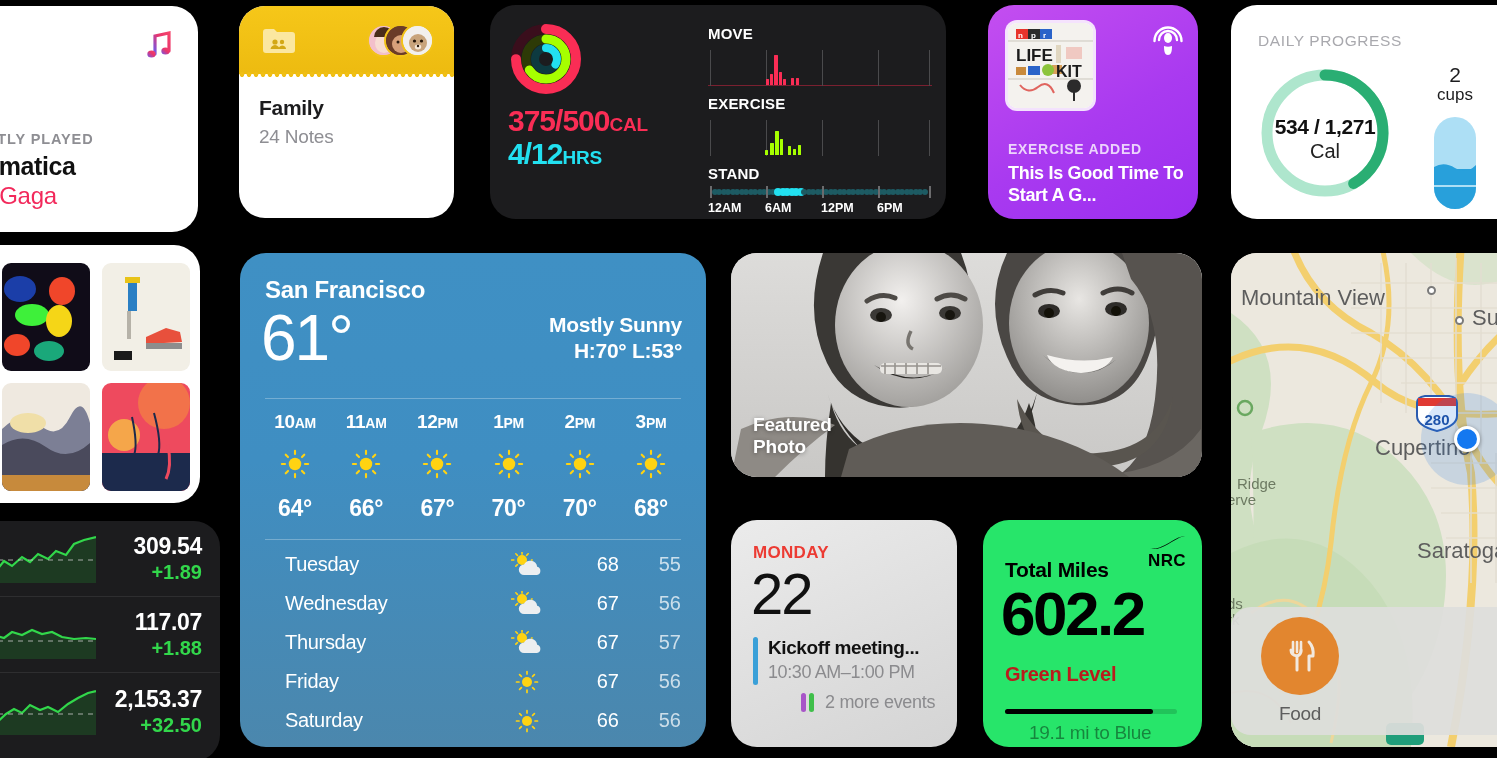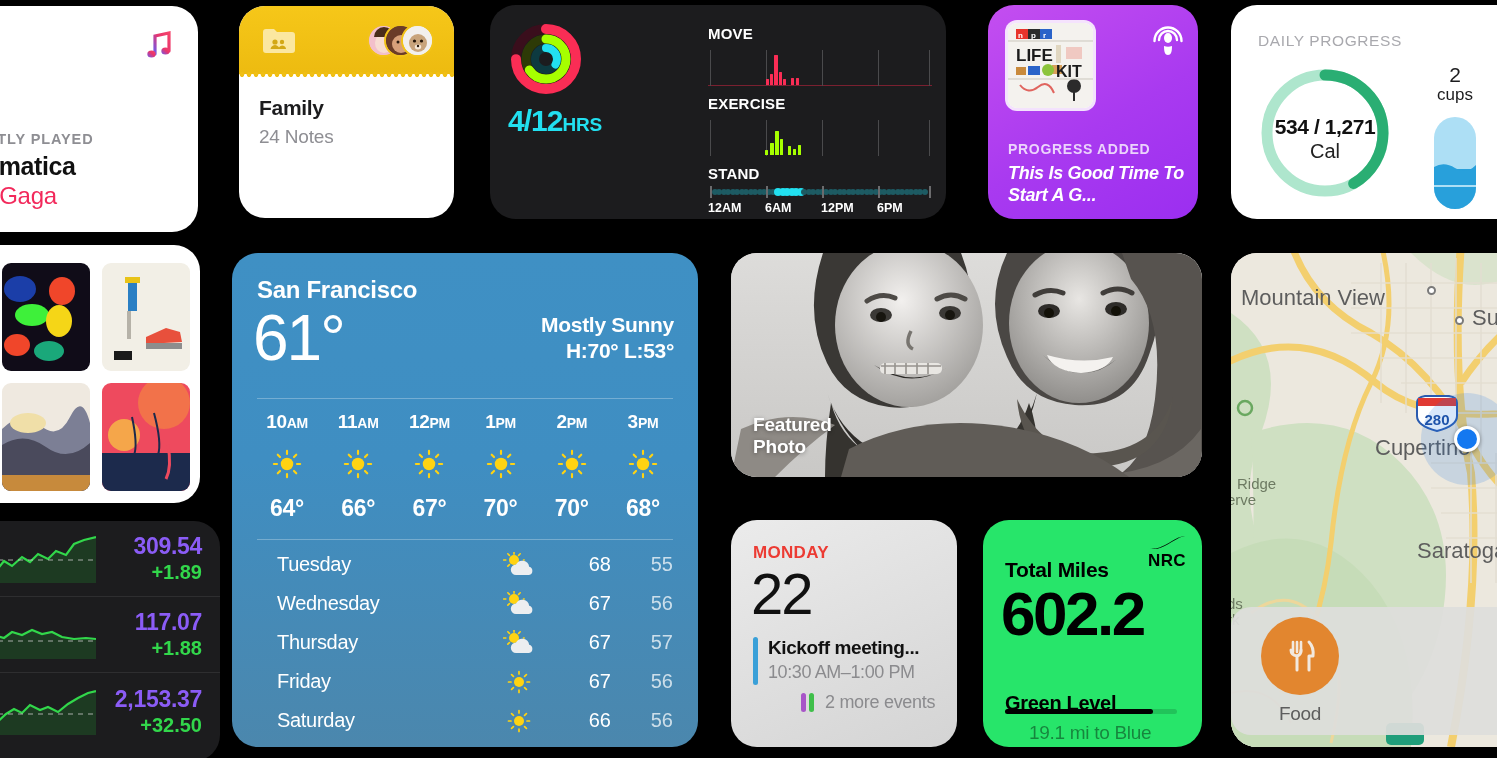--- a/index.html
+++ b/index.html
@@ -26,21 +26,21 @@
     grid-template-columns: 88px 88px; grid-template-rows: 108px 108px; gap: 12px; }
   .album { width: 88px; height: 108px; border-radius: 9px; overflow: hidden; position: relative; }
 
   
   #w-stocks { left: -110px; top: 521px; width: 330px; height: 240px; background: #1c1c1e; }
   .stock-row { position: relative; height: 76px; display: flex; align-items: center;
     justify-content: flex-end; padding-right: 18px; border-bottom: 1px solid #2e2e30; }
   .stock-row:last-child { border-bottom: none; }
   .stock-spark { position: absolute; left: 88px; top: 14px; width: 118px; height: 48px; }
   .stock-vals { text-align: right; }
-  .stock-price { color: #8b5cf6; font-size: 23px; font-weight: 700; letter-spacing: -.3px; }
+  .stock-price { color: #ffffff; font-size: 23px; font-weight: 700; letter-spacing: -.3px; }
   .stock-chg { color: #32d74b; font-size: 20px; font-weight: 600; margin-top: 1px; }
 
   
   #w-notes { left: 239px; top: 6px; width: 215px; height: 212px; background: #fff; }
   .notes-head { position: relative; height: 68px; background: #f5c518;
     background: linear-gradient(#f6c719,#edbb10); }
   .notes-folder { position: absolute; left: 24px; top: 22px; width: 32px; height: 25px; }
   .notes-avatars { position: absolute; right: 20px; top: 18px; display: flex; }
   .av { width: 33px; height: 33px; border-radius: 50%; border: 2.5px solid #f2c31a; margin-left: -16px;
         background: #d8a; overflow: hidden; position: relative; }
@@ -76,40 +76,40 @@
   
   #w-podcast { left: 988px; top: 5px; width: 210px; height: 214px;
     background: linear-gradient(150deg,#c44ef0,#a93af0 55%,#9b2ef0); }
   .pod-art { position: absolute; left: 20px; top: 18px; width: 85px; height: 85px;
     border-radius: 9px; background: #fff; box-shadow: 0 0 0 3px rgba(255,255,255,.85);
     overflow: hidden; }
   .pod-glyph { position: absolute; right: 14px; top: 20px; width: 32px; height: 32px; }
   .pod-label { position: absolute; left: 20px; top: 136px; color: rgba(255,255,255,.78);
     font-size: 14px; font-weight: 700; letter-spacing: .7px; }
   .pod-title { position: absolute; left: 20px; top: 158px; color: #fff; font-size: 18px;
-    font-weight: 700; line-height: 1.22; letter-spacing: -.3px; width: 180px; font-style: italic;}
+    font-weight: 700; line-height: 1.22; letter-spacing: -.3px; width: 180px;}
 
   
   #w-health { left: 1231px; top: 5px; width: 330px; height: 214px; background: #fff; }
   .hp-label { position: absolute; left: 27px; top: 27px; color: #a9a9ae; font-size: 15.5px;
     font-weight: 500; letter-spacing: .6px; }
   .hp-ring { position: absolute; left: 24px; top: 58px; width: 140px; height: 140px; }
   .hp-ring-txt { position: absolute; left: 24px; top: 110px; width: 140px; text-align: center; }
   .hp-cal { font-size: 21px; font-weight: 700; color: #111; letter-spacing: -.4px;}
   .hp-calunit { font-size: 20px; color: #222; margin-top: 1px; }
   .hp-water { position: absolute; left: 190px; top: 58px; }
   .hp-cups { font-size: 21px; color: #1c1c1e; text-align: center; width: 68px; }
   .hp-cups-u { font-size: 17px; color: #1c1c1e; text-align: center; width: 68px; margin-top: -2px;}
   .glass { position: relative; margin: 12px auto 0; width: 42px; height: 92px;
     border-radius: 21px; background: #addff5; overflow: hidden; }
   .glass-fill { position: absolute; left: 0; right: 0; bottom: 0; height: 40px; background: #28a0db; }
   .glass-line { position: absolute; left: 0; right: 0; height: 2px; background: #addff5; }
 
   
-  #w-weather { left: 232px; top: 253px; width: 466px; height: 494px;
+  #w-weather { left: 240px; top: 253px; width: 466px; height: 494px;
     background: linear-gradient(180deg,#3f90c4 0%,#3f8ec2 42%,#4b87ad 100%); }
   .wx-city { position: absolute; left: 25px; top: 23px; color: #fff; font-size: 24px; font-weight: 600;
     letter-spacing: -.3px; }
   .wx-temp { position: absolute; left: 21px; top: 48px; color: #fff; font-size: 64px; font-weight: 300;
     letter-spacing: -2px; }
   .wx-cond { position: absolute; right: 24px; top: 60px; color: #fff; text-align: right; }
   .wx-cond-main { font-size: 21px; font-weight: 600; letter-spacing: -.3px;}
   .wx-cond-hl { font-size: 21px; font-weight: 600; margin-top: 2px; letter-spacing: -.3px;}
   .wx-div { position: absolute; left: 25px; right: 25px; top: 145px; height: 1px;
     background: rgba(255,255,255,.28); }
@@ -151,22 +151,22 @@
 
   
   #w-nike { left: 983px; top: 520px; width: 219px; height: 227px; background: #27e56a; }
   .nk-nike { position: absolute; right: 16px; top: 16px; text-align: center; }
   .nk-swoosh { width: 38px; height: 14px; display: block; }
   .nk-nrc { font-size: 17px; font-weight: 700; color: #000; letter-spacing: .4px; margin-top: 1px;}
   .nk-total { position: absolute; left: 22px; top: 38px; font-size: 21px; font-weight: 700;
     color: #000; letter-spacing: -.3px; }
   .nk-miles { position: absolute; left: 18px; top: 58px; font-size: 62px; font-weight: 800;
     color: #000; letter-spacing: -2.5px; }
-  .nk-level { position: absolute; left: 22px; top: 172px; font-size: 20px; font-weight: 700;
-    color: #000000; letter-spacing: -.3px; }
+  .nk-level { position: absolute; left: 22px; top: 143px; font-size: 20px; font-weight: 700;
+    color: #b91c1c; letter-spacing: -.3px; }
   .nk-track { position: absolute; left: 22px; top: 189px; width: 172px; height: 5px;
     border-radius: 3px; background: rgba(0,0,0,.15); }
   .nk-fill { height: 5px; border-radius: 3px; background: #000; }
   .nk-togo { position: absolute; left: 22px; top: 202px; font-size: 19px;
     color: rgba(0,0,0,.42); letter-spacing: -.3px; margin-left: 24px; }
 
   
   #w-maps { left: 1231px; top: 253px; width: 330px; height: 494px; background: #eae6dc; }
   .map-canvas { position: absolute; inset: 0; }
   .map-lbl { position: absolute; color: #5d5d5d; font-weight: 500; white-space: nowrap; }
@@ -346,20 +346,21 @@
       <svg viewBox="0 0 72 72" width="72" height="72">
         <circle cx="36" cy="36" r="30" fill="none" stroke="#3a0e1c" stroke-width="10"></circle>
         <circle cx="36" cy="36" r="30" fill="none" stroke="#fa2d55" stroke-width="10" stroke-dasharray="141 188" stroke-linecap="round" transform="rotate(-90 36 36)"></circle>
         <circle cx="36" cy="36" r="20" fill="none" stroke="#2d3a06" stroke-width="9"></circle>
         <circle cx="36" cy="36" r="20" fill="none" stroke="#a6ff00" stroke-width="9" stroke-dasharray="82 126" stroke-linecap="round" transform="rotate(-90 36 36)"></circle>
         <circle cx="36" cy="36" r="11" fill="none" stroke="#0d3a40" stroke-width="8"></circle>
         <circle cx="36" cy="36" r="11" fill="none" stroke="#22e0f0" stroke-width="8" stroke-dasharray="23 69" stroke-linecap="round" transform="rotate(-90 36 36)"></circle>
       </svg>
     </span>
     <div class="fit-stats">
+      <div class="fit-line fit-move"><span>375/500</span><span class="fit-unit">CAL</span></div>
       <div class="fit-line fit-stand"><span>4/12</span><span class="fit-unit">HRS</span></div>
     </div>
     <div class="fit-charts">
       <div class="fit-ch-label">MOVE</div>
       <div class="fit-ch">
         <div class="fit-axis" style="background:#7a2030"></div>
         <div class="tick" style="left:2px"></div>
           <div class="tick" style="left:58px"></div>
         <div class="tick" style="left:114px"></div>
           <div class="tick" style="left:170px"></div>
@@ -478,21 +479,21 @@
       </svg>
     </div>
     <span class="pod-glyph">
       <svg viewBox="0 0 32 32" width="32" height="32">
         <ellipse cx="16" cy="13" rx="4" ry="5" fill="#fff"></ellipse>
         <path d="M12 21c0 6 1 9 4 9s4-3 4-9a12 12 0 01-8 0z" fill="#fff"></path>
         <path d="M7 15a9 9 0 0118 0" fill="none" stroke="#fff" stroke-width="2.4" stroke-linecap="round"></path>
         <path d="M2.5 16a13.5 13.5 0 0127 0" fill="none" stroke="#fff" stroke-width="2.4" stroke-linecap="round"></path>
       </svg>
     </span>
-    <div class="pod-label">PROGRESS ADDED</div>
+    <div class="pod-label">EXERCISE ADDED</div>
     <div class="pod-title">This Is Good Time To Start A G...</div>
   </div>
 
   <div class="widget" id="w-health">
     <div class="hp-label">DAILY PROGRESS</div>
     <span class="hp-ring">
       <svg viewBox="0 0 140 140" width="140" height="140">
         <circle cx="70" cy="70" r="58" fill="none" stroke="#aee6cd" stroke-width="11"></circle>
         <circle cx="70" cy="70" r="58" fill="none" stroke="#2aae73" stroke-width="11" stroke-dasharray="152 213" stroke-linecap="round" transform="rotate(-90 70 70)"></circle>
       </svg>

